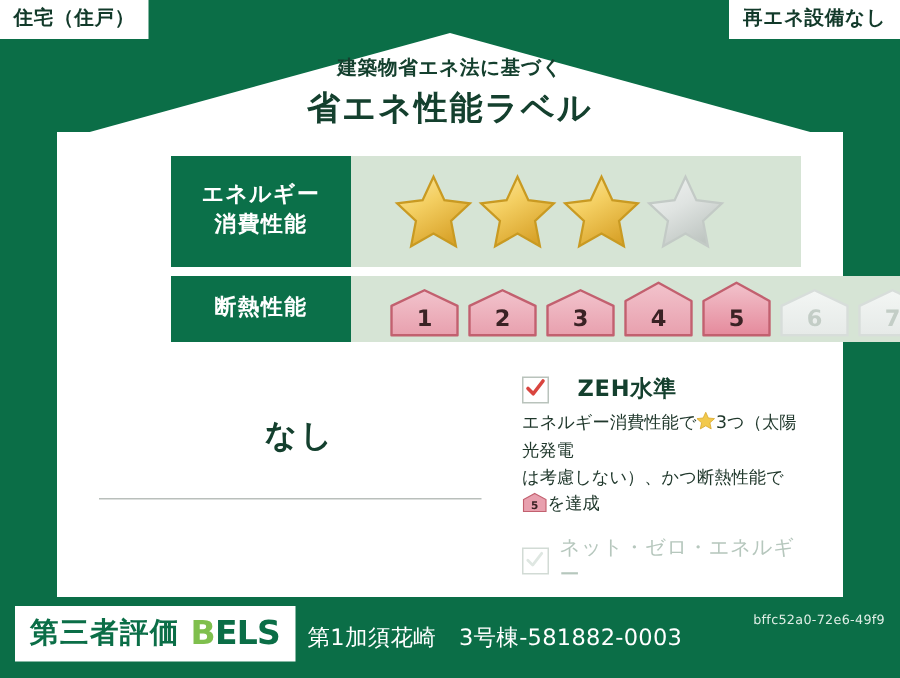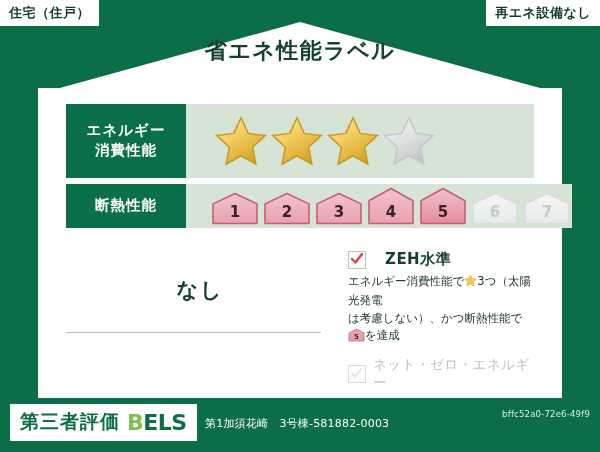--- a/index.html
+++ b/index.html
@@ -48,21 +48,21 @@
   .title-sub{
     font-size:13px;font-weight:bold;letter-spacing:0.5px;
     margin-bottom:3px;
   }
   .title-main{
     font-size:22px;font-weight:bold;letter-spacing:1.5px;
   }
 
   
   .rows{position:absolute;left:66px;top:104px;width:468px;}
-  .row{display:flex;align-items:center;margin-bottom:6px;}
+  .row{display:flex;align-items:center;margin-bottom:6px;margin-left:48px;}
   .row-head{
     width:120px;min-width:120px;
     background:#0b7049;
     color:#ffffff;
     font-weight:bold;font-size:14.5px;
     line-height:1.35;
     display:flex;flex-direction:column;align-items:center;justify-content:center;
     letter-spacing:1px;
     text-align:center;
   }
@@ -145,21 +145,21 @@
     background:#ffffff;
     padding:5px 10px 6px 10px;
     display:flex;align-items:center;gap:7px;
   }
   .bels-jp{font-size:19px;font-weight:bold;color:#0b6e47;letter-spacing:1px;}
   .bels-en{font-size:22px;font-weight:bold;letter-spacing:-0.5px;}
   .bels-en .b1{color:#7fbf4d;}
   .bels-en .b2{color:#0b6e47;}
   .bldg-id{
     position:absolute;left:205px;top:18px;
-    color:#ffffff;font-size:11px;letter-spacing:0.2px;
+    color:#ffffff;font-size:15px;letter-spacing:0.2px;
     white-space:nowrap;
   }
   .date-block{
     position:absolute;right:10px;top:8px;
     text-align:right;color:#ffffff;
   }
   .date-main{font-size:13px;font-weight:bold;letter-spacing:0.3px;}
   .hash{font-size:8.5px;margin-top:3px;letter-spacing:0.2px;color:#dfeee6;}
 </style>
 </head>
@@ -167,20 +167,21 @@
 
 <div class="label-wrap">
 
   <div class="corner-tag right">再エネ設備なし</div>
   <div class="corner-tag left">住宅（住戸）</div>
 
   <div class="roof"></div>
   <div class="card"></div>
 
   <div class="title-block">
+    <div class="title-sub">建築物省エネ法に基づく</div>
     <div class="title-main">省エネ性能ラベル</div>
   </div>
 
   <div class="rows">
 
     <div class="row row-energy">
       <div class="row-head">
         <span>エネルギー</span>
         <span>消費性能</span>
       </div>

